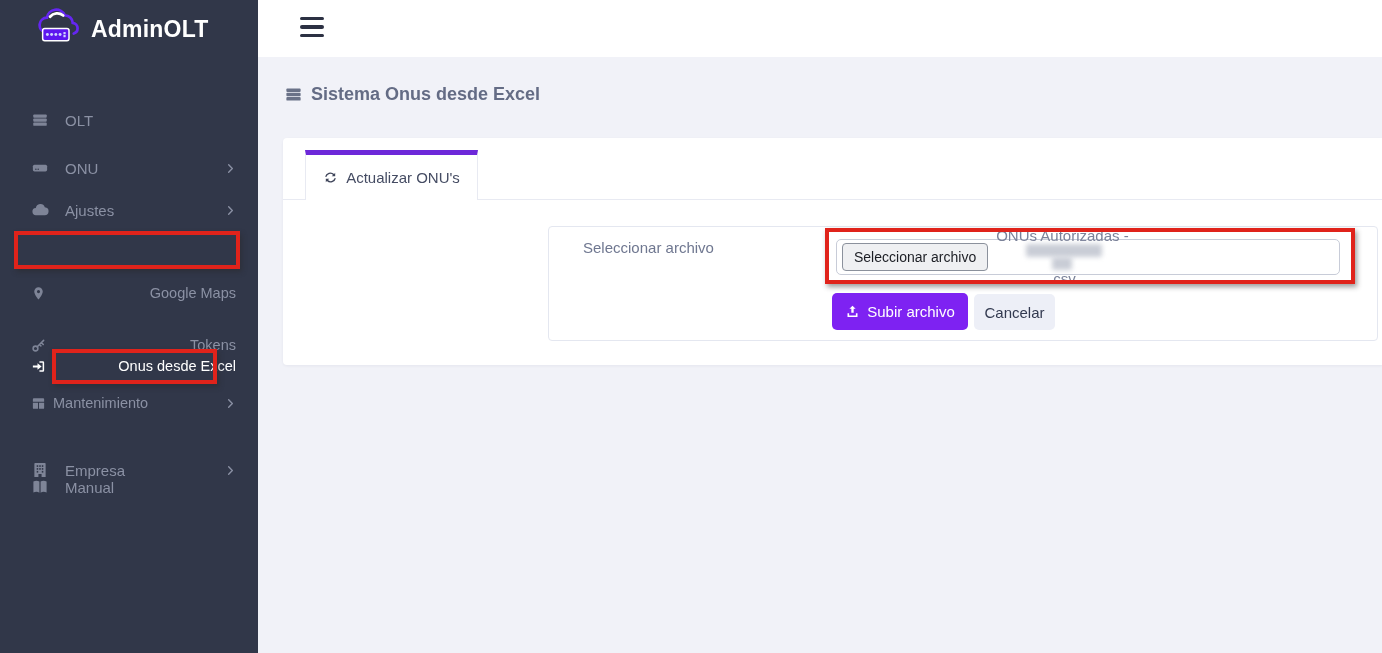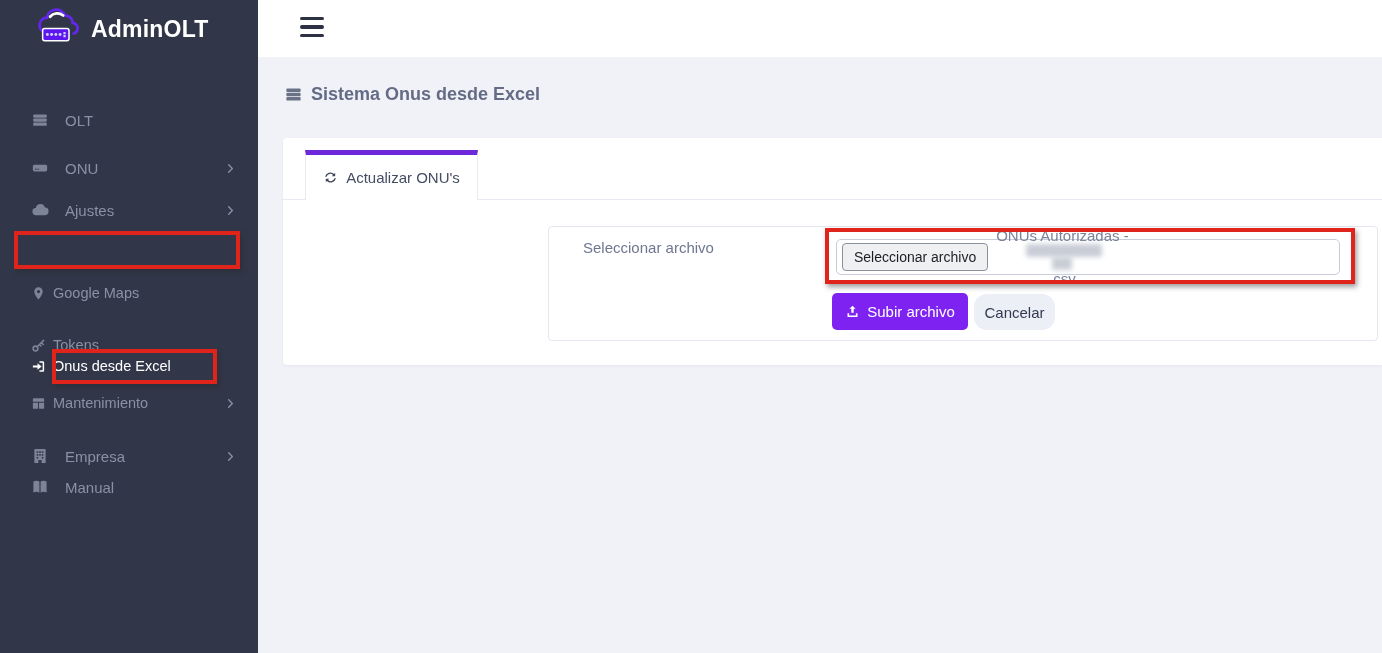--- a/index.html
+++ b/index.html
@@ -20,21 +20,21 @@
     display: flex; align-items: center; gap: 7px; cursor: pointer;
   }
   .brand-text { color: #ffffff; font-size: 23px; font-weight: 800; letter-spacing: .2px; }
   .s-item {
     position: absolute; left: 0; width: 258px; height: 42px;
     display: flex; align-items: center;
     padding: 0 22px 0 30px; color: #8b91a4; cursor: pointer; font-size: 15px;
   }
   .s-item .s-icon { width: 20px; height: 20px; margin-right: 15px; display: flex; align-items: center; justify-content: center; color: #7e8497; flex: none; }
   .s-item .s-icon svg { width: 18px; height: 18px; }
-  .s-item.sub { height: 38px; font-size: 14.5px; }
+  .s-item.sub { height: 38px; font-size: 14.5px; justify-content: space-between; }
   .s-item.sub .s-icon { width: 16px; height: 16px; margin-right: 7px; }
   .s-item.sub .s-icon svg { width: 15px; height: 15px; }
   .s-item .s-chevron { margin-left: auto; display: flex; color: #8b91a4; }
   .s-item .s-chevron svg { width: 11px; height: 11px; }
   .s-item.active, .s-item.active .s-icon, .s-item.active .s-chevron { color: #ffffff; }
   
   .redbox {
     position: absolute; border: 4px solid #e0231b; z-index: 9;
     box-shadow: 2px 3px 5px rgba(40,40,40,.45);
     pointer-events: none;
@@ -87,21 +87,21 @@
   .btn-upload {
     position: absolute; left: 832px; top: 293px; width: 136px; height: 37px;
     background: #7e22f2; color: #ffffff; border: none; border-radius: 5px;
     display: flex; align-items: center; justify-content: center; gap: 7px;
     font-size: 15px; font-family: "Liberation Sans", sans-serif; cursor: pointer; z-index: 3;
   }
   .btn-upload .u-icon { display: flex; }
   .btn-upload .u-icon svg { width: 15px; height: 15px; }
   .btn-cancel {
     position: absolute; left: 974px; top: 294px; width: 81px; height: 36px;
-    background: #edeff7; color: #333a50; border: none; border-radius: 13px;
+    background: #edeff7; color: #333a50; border: none; border-radius: 5px;
     display: flex; align-items: center; justify-content: center;
     font-size: 15px; font-family: "Liberation Sans", sans-serif; cursor: pointer; z-index: 3;
   }
 </style>
 </head>
 <body>
 
 <div class="sidebar">
 
   <div class="brand">
@@ -201,21 +201,21 @@
         </svg>
     </span>
     <span>Mantenimiento</span>
     <span class="s-chevron">
       <svg viewBox="0 0 24 24" fill="none" stroke="currentColor" stroke-width="3" stroke-linecap="round" stroke-linejoin="round">
           <path d="M8 4l8 8-8 8"></path>
         </svg>
     </span>
   </div>
 
-  <div class="s-item" style="top:435px">
+  <div class="s-item" style="top:449px">
     <span class="s-icon">
       <svg viewBox="0 0 24 24">
           <path fill="currentColor" d="M5.5 2.8h13a1 1 0 0 1 1 1V21.2h-5.4v-3.9h-4.2v3.9H4.5V3.8a1 1 0 0 1 1-1z"></path>
           <g fill="#313749">
             <rect x="7.6" y="5.6" width="2" height="2.3"></rect>
             <rect x="11" y="5.6" width="2" height="2.3"></rect>
             <rect x="14.4" y="5.6" width="2" height="2.3"></rect>
             <rect x="7.6" y="9.4" width="2" height="2.3"></rect>
             <rect x="11" y="9.4" width="2" height="2.3"></rect>
             <rect x="14.4" y="9.4" width="2" height="2.3"></rect>

